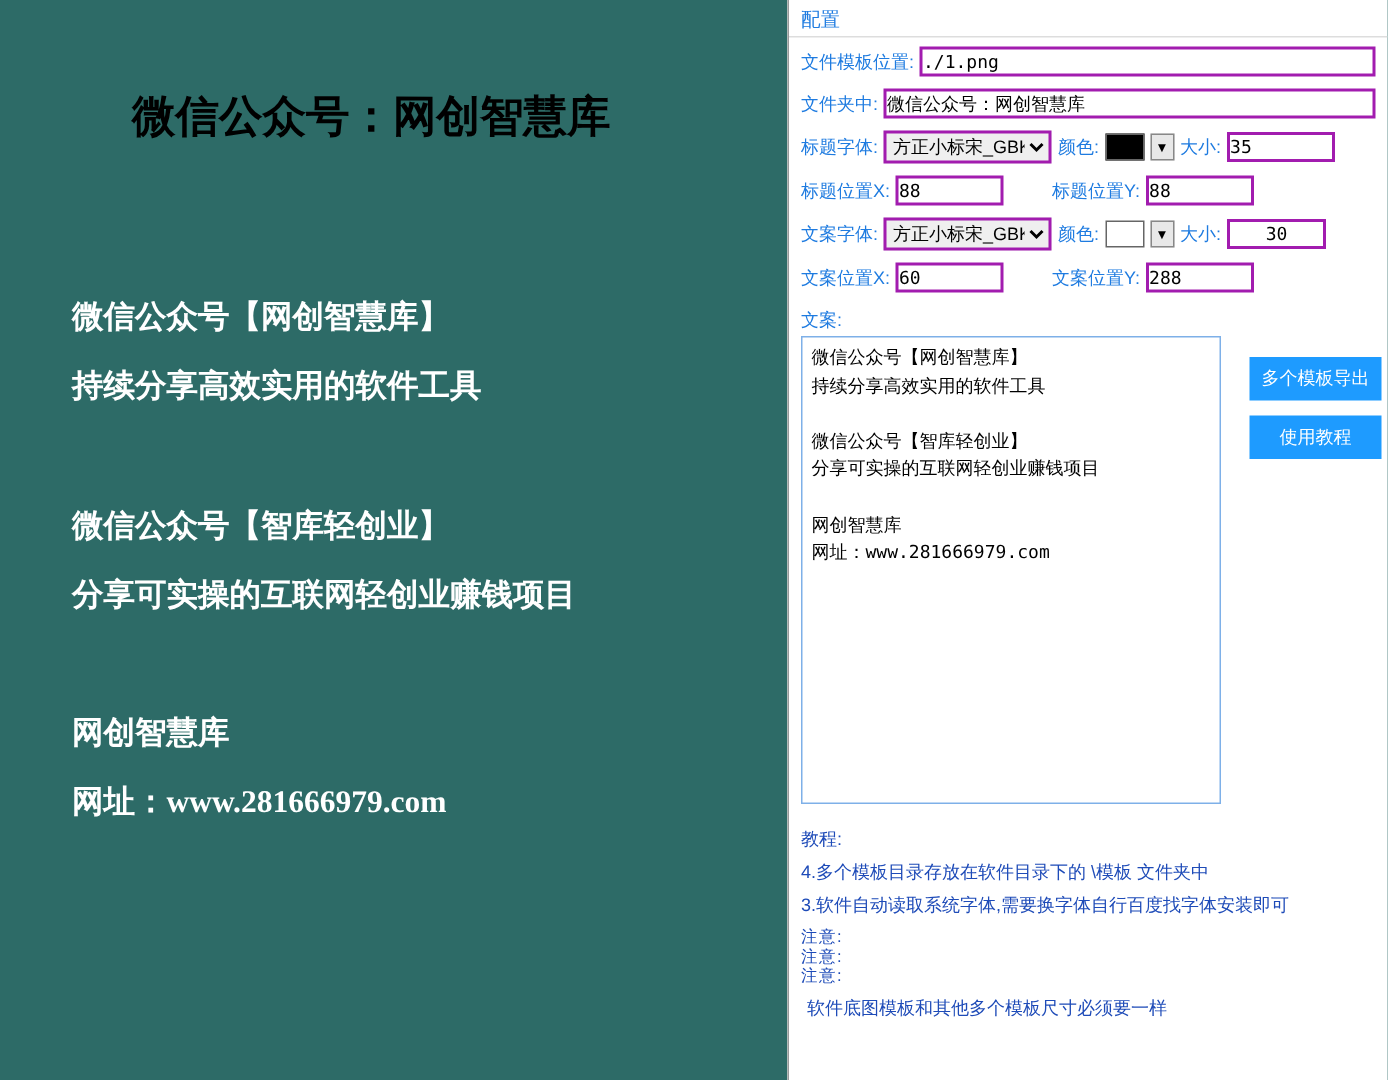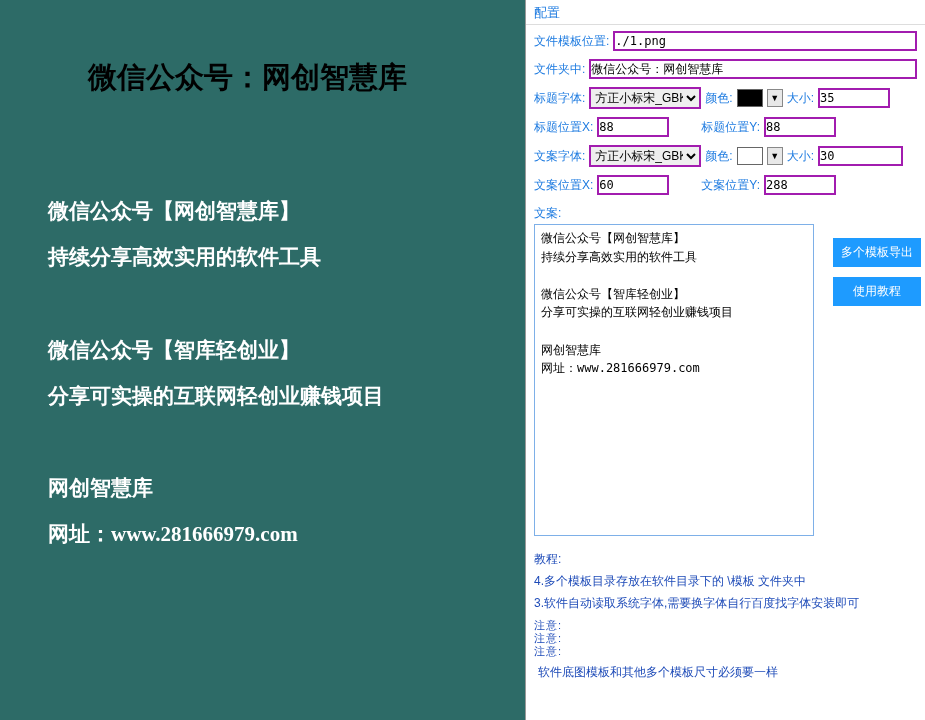--- a/index.html
+++ b/index.html
@@ -194,21 +194,21 @@
 
     <div class="form-row">
       <span class="form-label">文案字体:</span>
       <select class="text-input" style="width:112px">
         <option>方正小标宋_GBK</option>
       </select>
       <span class="form-label">颜色:</span>
       <span class="color-swatch" style="background:#fff"></span>
       <span class="dropdown-arrow">▼</span>
       <span class="form-label">大小:</span>
-      <input class="text-input" style="width: 85px;" value="30">
+      <input class="text-input" style="width: 66px; text-align: center;" value="30">
     </div>
 
     <div class="form-row">
       <span class="form-label">文案位置X:</span>
       <input class="text-input num" value="60" style="">
       <span style="width:24px"></span>
       <span class="form-label">文案位置Y:</span>
       <input class="text-input num" value="288" style="">
     </div>
   </div>

